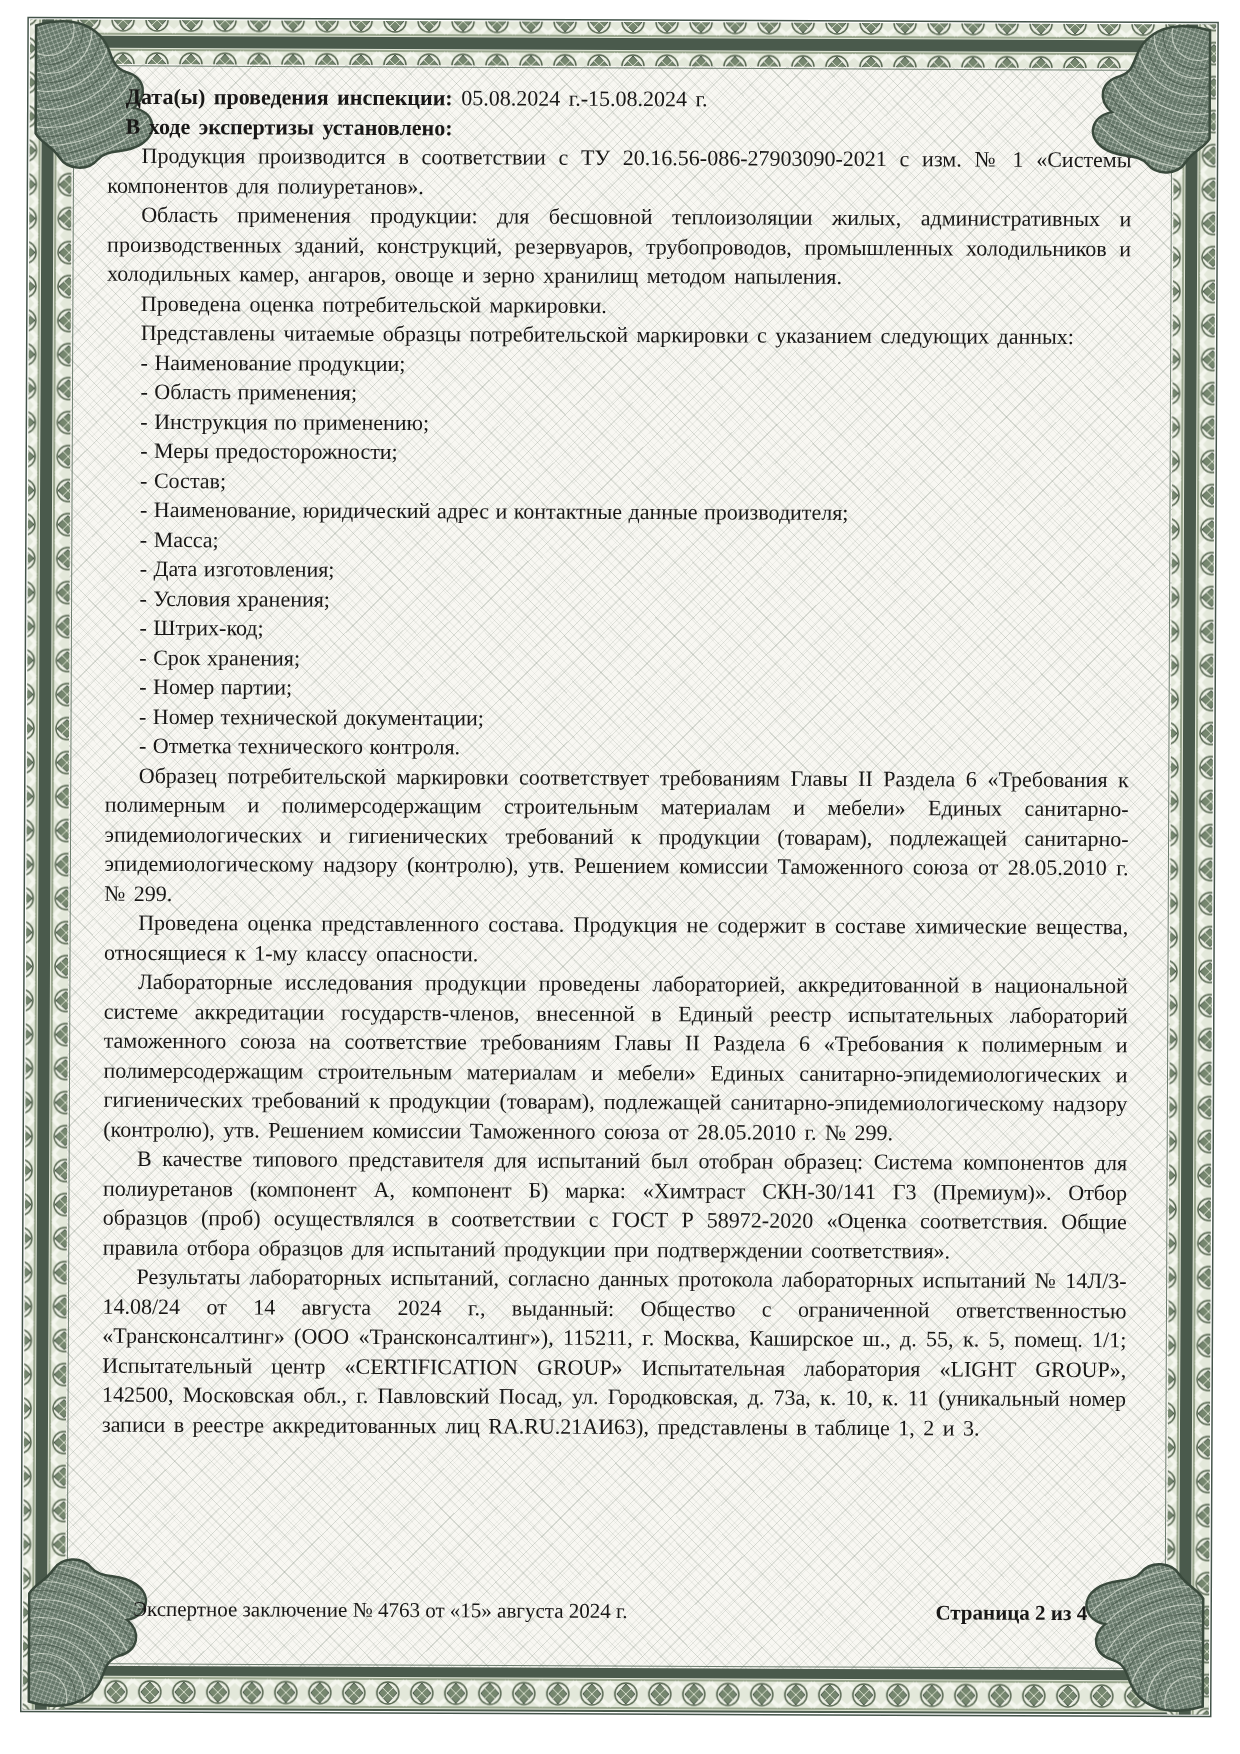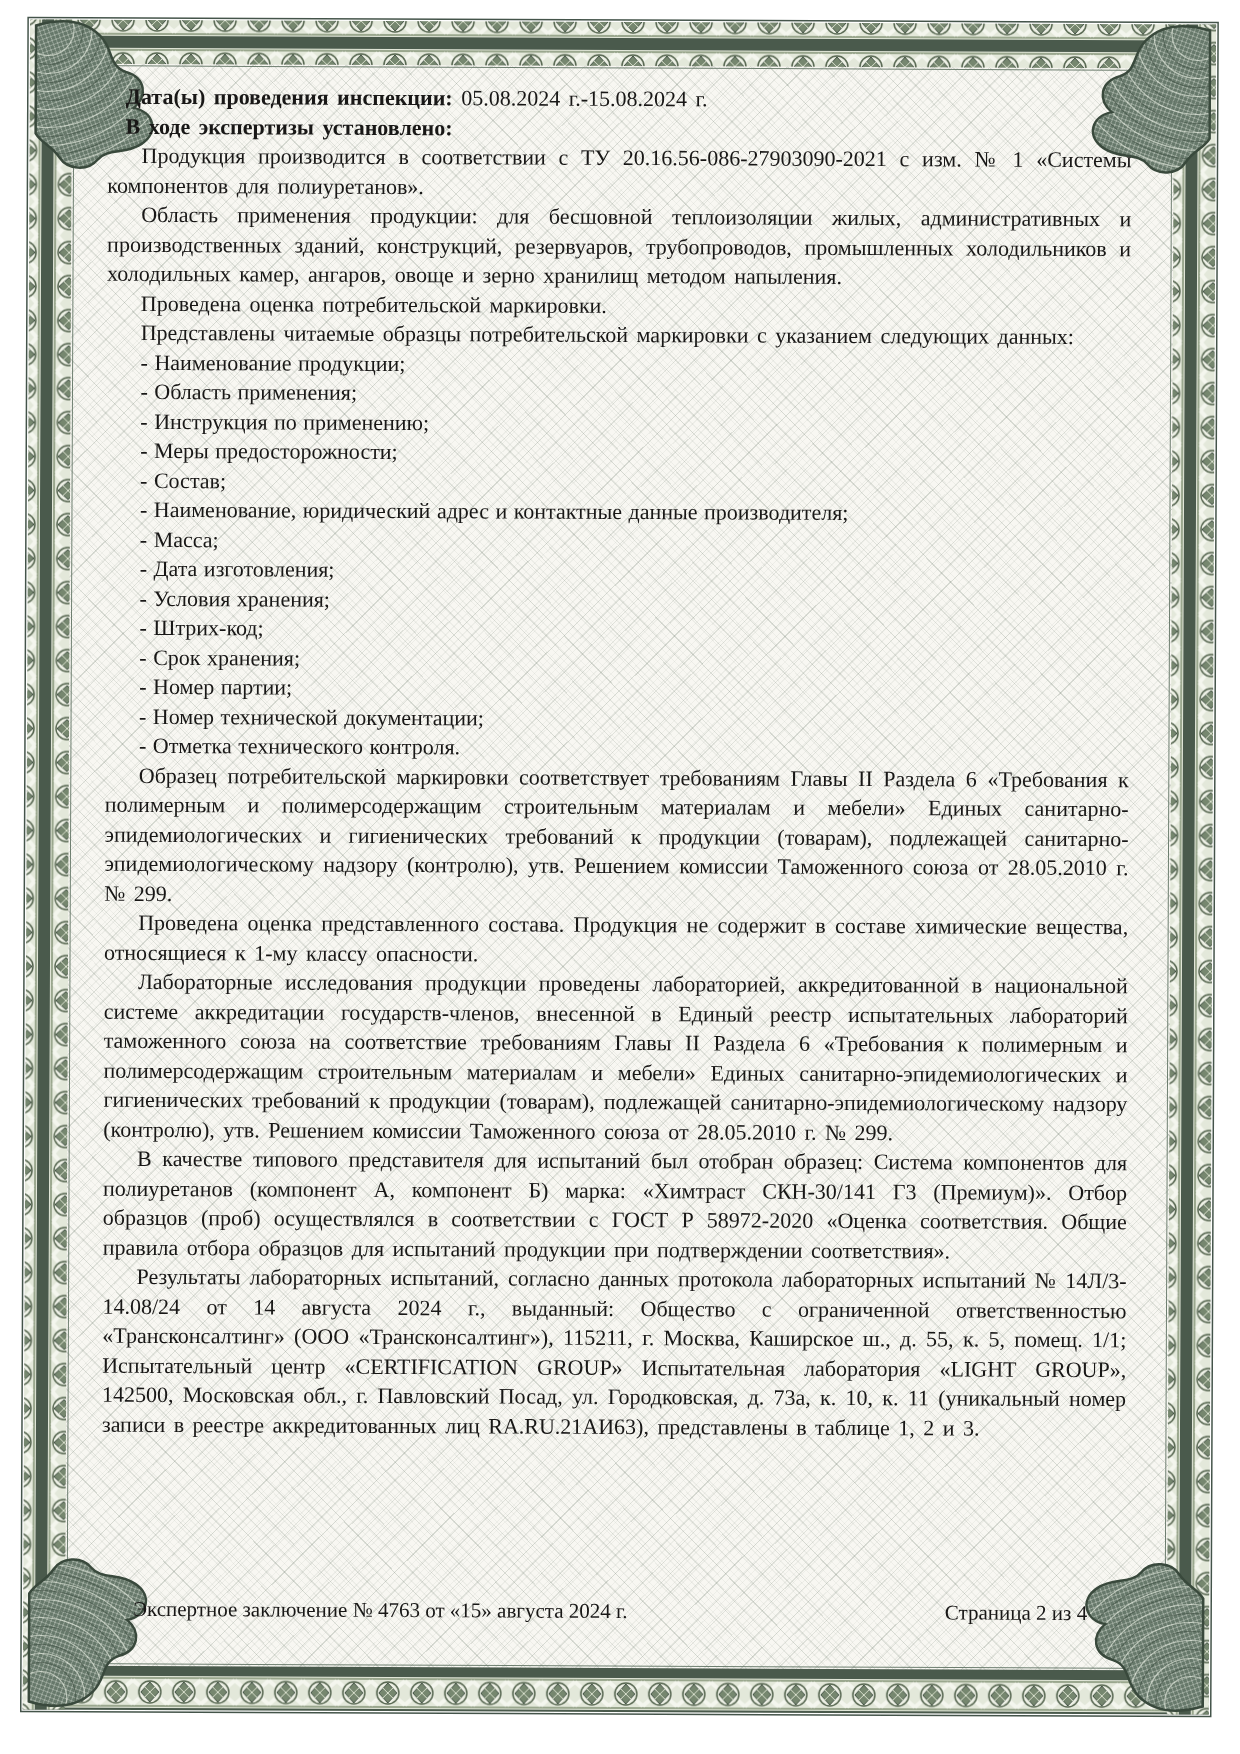--- a/index.html
+++ b/index.html
@@ -35,21 +35,21 @@
   .blk.heading{font-weight:700;text-indent:18px;text-align:left;}
   .blk.labelline{text-indent:18px;text-align:left;}
   .labelline .lbl{font-weight:700;}
   .blk.p{text-indent:34px;}
   .blk.li{text-align:left;padding-left:34px;word-spacing:1px;}
   .footer{
     position:absolute;left:136px;top:1599px;width:954px;
     display:flex;justify-content:space-between;align-items:baseline;
     font-size:21px;color:#181716;
   }
-  .footer .right{font-weight:400;}
+  .footer .right{font-weight:700;}
 </style>
 </head>
 <body>
 
 <div class="scan">
 
   <div class="texture"></div>
 
   <svg class="frame-svg" width="1240" height="1754" viewBox="0 0 1240 1754" aria-hidden="true">
     <defs>

